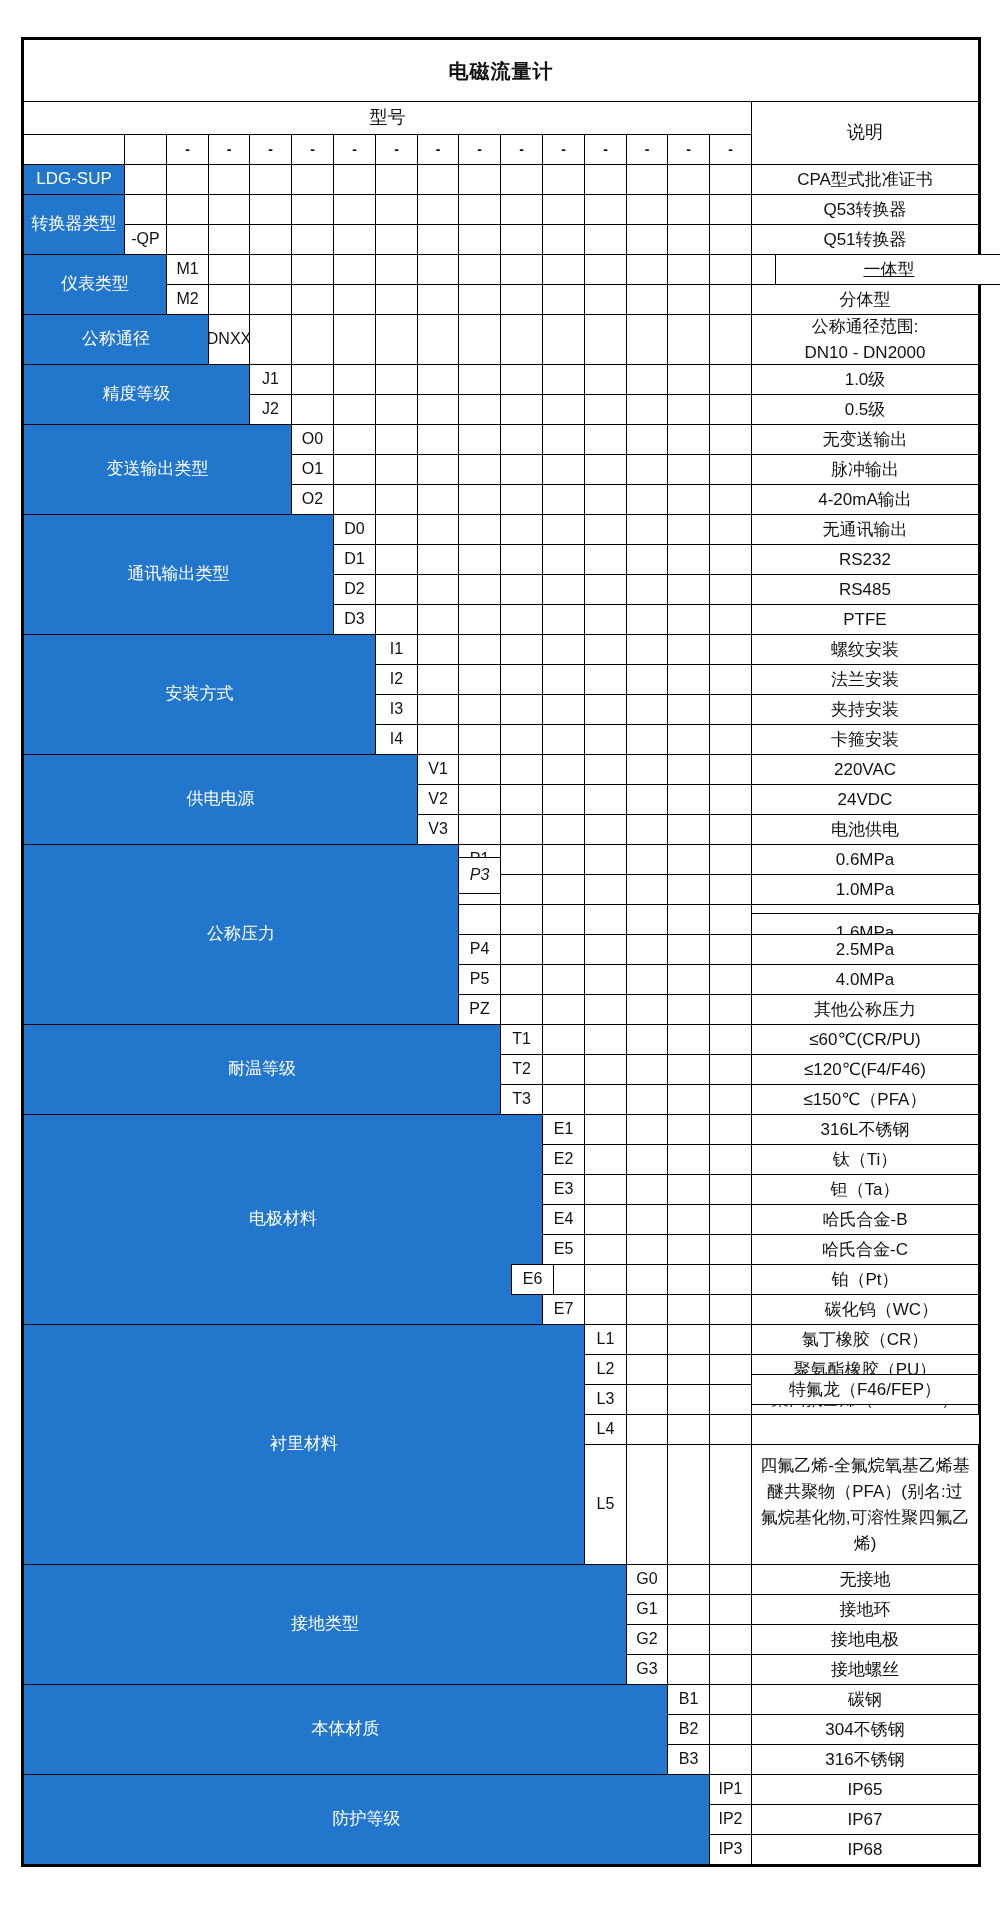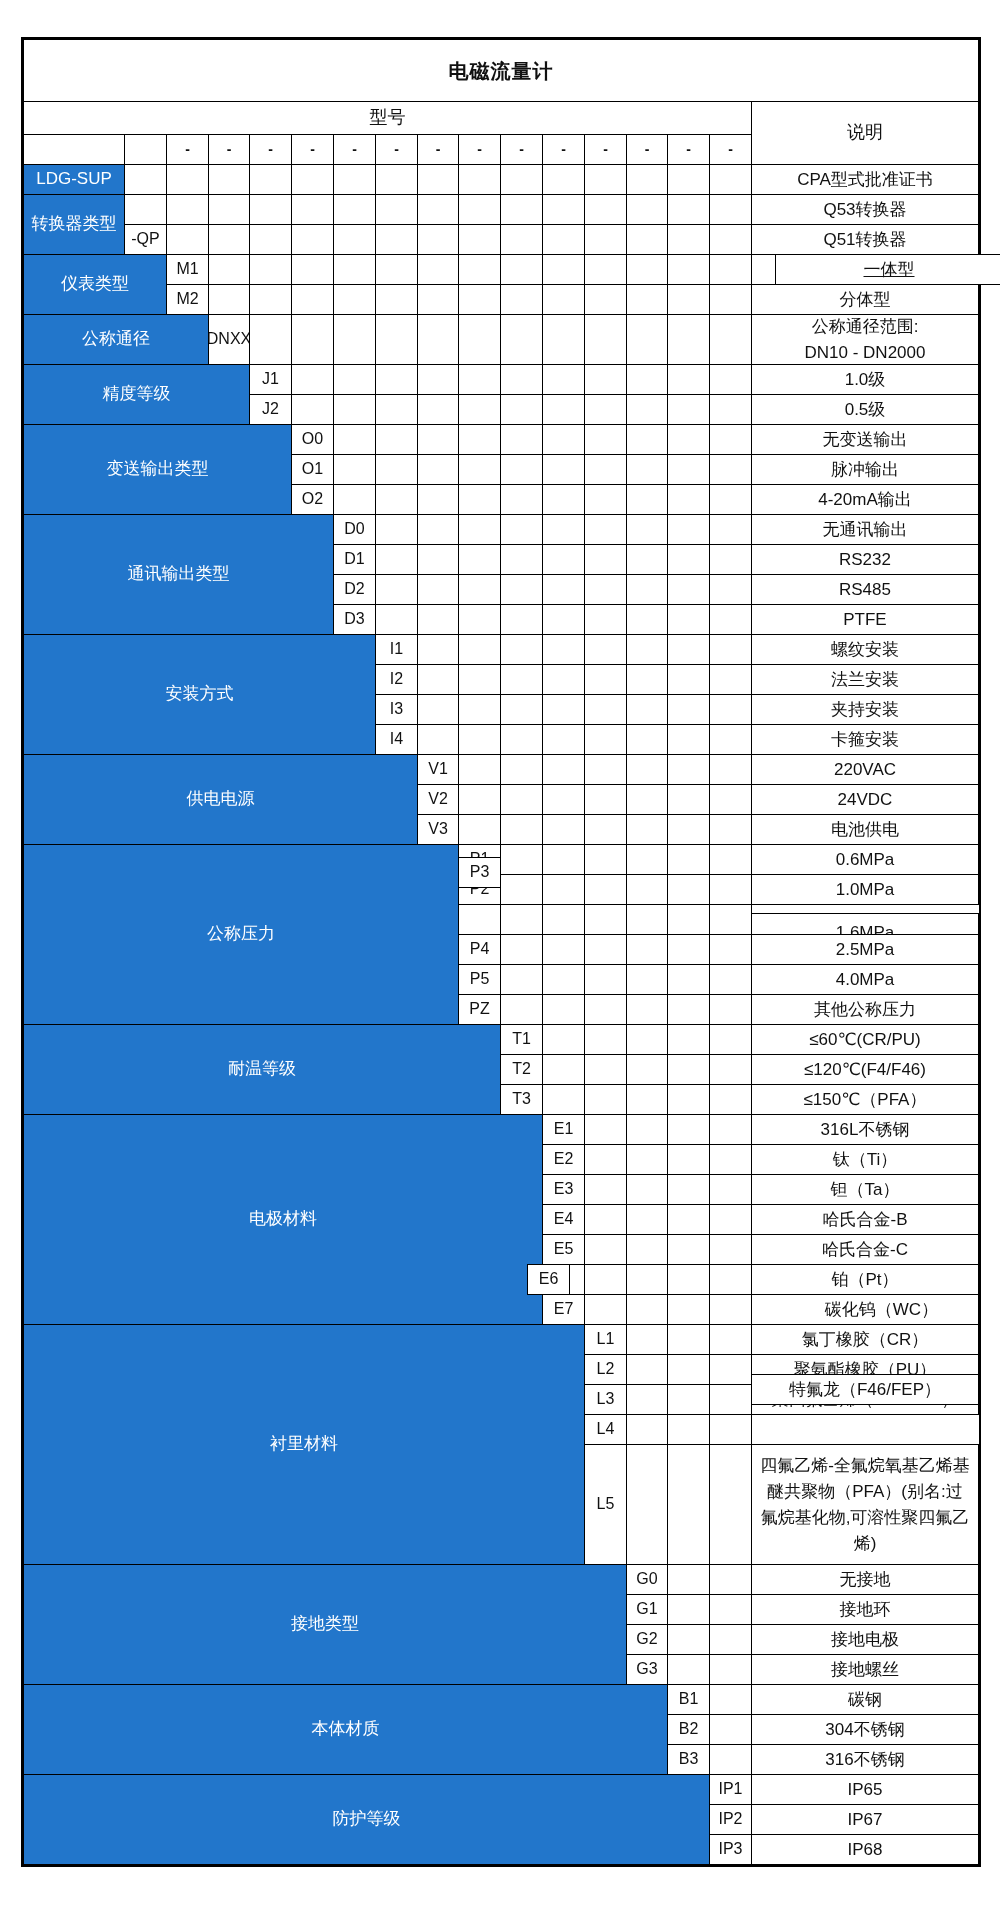--- a/index.html
+++ b/index.html
@@ -323,21 +323,21 @@
       <div class="cell" style="left: 686px; top: 805px; width: 43px; height: 31px;"></div>
       <div class="cell desc-cell" style="left: 728px; top: 805px; width: 228px; height: 31px;">0.6MPa</div>
       <div class="cell code-cell" style="left: 435px; top: 835px; width: 43px; height: 31px;">P2</div>
       <div class="cell" style="left: 477px; top: 835px; width: 43px; height: 31px;"></div>
       <div class="cell" style="left: 519px; top: 835px; width: 43px; height: 31px;"></div>
       <div class="cell" style="left: 561px; top: 835px; width: 43px; height: 31px;"></div>
       <div class="cell" style="left: 603px; top: 835px; width: 42px; height: 31px;"></div>
       <div class="cell" style="left: 644px; top: 835px; width: 43px; height: 31px;"></div>
       <div class="cell" style="left: 686px; top: 835px; width: 43px; height: 31px;"></div>
       <div class="cell desc-cell" style="left: 728px; top: 835px; width: 228px; height: 31px;">1.0MPa</div>
-      <div class="cell code-cell" style="left: 435px; top: 818px; width: 43px; height: 31px;">P3</div>
+      <div class="cell code-cell" style="left: 435px; top: 818px; width: 43px; height: 37px; font-style: italic;">P3</div>
       <div class="cell" style="left: 477px; top: 865px; width: 43px; height: 31px;"></div>
       <div class="cell" style="left: 519px; top: 865px; width: 43px; height: 31px;"></div>
       <div class="cell" style="left: 561px; top: 865px; width: 43px; height: 31px;"></div>
       <div class="cell" style="left: 603px; top: 865px; width: 42px; height: 31px;"></div>
       <div class="cell" style="left: 644px; top: 865px; width: 43px; height: 31px;"></div>
       <div class="cell" style="left: 686px; top: 865px; width: 43px; height: 31px;"></div>
       <div class="cell desc-cell" style="left: 728px; top: 865px; width: 228px; height: 39px; margin-top: 9px;">1.6MPa</div>
       <div class="cell code-cell" style="left: 435px; top: 895px; width: 43px; height: 31px;">P4</div>
       <div class="cell" style="left: 477px; top: 895px; width: 43px; height: 31px;"></div>
       <div class="cell" style="left: 519px; top: 895px; width: 43px; height: 31px;"></div>
@@ -408,21 +408,21 @@
       <div class="cell" style="left: 603px; top: 1165px; width: 42px; height: 31px;"></div>
       <div class="cell" style="left: 644px; top: 1165px; width: 43px; height: 31px;"></div>
       <div class="cell" style="left: 686px; top: 1165px; width: 43px; height: 31px;"></div>
       <div class="cell desc-cell" style="left: 728px; top: 1165px; width: 228px; height: 31px;">哈氏合金-B</div>
       <div class="cell code-cell" style="left: 519px; top: 1195px; width: 43px; height: 31px;">E5</div>
       <div class="cell" style="left: 561px; top: 1195px; width: 43px; height: 31px;"></div>
       <div class="cell" style="left: 603px; top: 1195px; width: 42px; height: 31px;"></div>
       <div class="cell" style="left: 644px; top: 1195px; width: 43px; height: 31px;"></div>
       <div class="cell" style="left: 686px; top: 1195px; width: 43px; height: 31px;"></div>
       <div class="cell desc-cell" style="left: 728px; top: 1195px; width: 228px; height: 31px;">哈氏合金-C</div>
-      <div class="cell code-cell" style="left: 504px; top: 1225px; width: 43px; height: 31px;">E6</div>
+      <div class="cell code-cell" style="left: 488px; top: 1225px; width: 43px; height: 31px;">E6</div>
       <div class="cell" style="left: 561px; top: 1225px; width: 43px; height: 31px;"></div>
       <div class="cell" style="left: 603px; top: 1225px; width: 42px; height: 31px;"></div>
       <div class="cell" style="left: 644px; top: 1225px; width: 43px; height: 31px;"></div>
       <div class="cell" style="left: 686px; top: 1225px; width: 43px; height: 31px;"></div>
       <div class="cell desc-cell" style="left: 728px; top: 1225px; width: 228px; height: 31px;">铂（Pt）</div>
       <div class="cell code-cell" style="left: 519px; top: 1255px; width: 43px; height: 31px;">E7</div>
       <div class="cell" style="left: 561px; top: 1255px; width: 43px; height: 31px;"></div>
       <div class="cell" style="left: 603px; top: 1255px; width: 42px; height: 31px;"></div>
       <div class="cell" style="left: 644px; top: 1255px; width: 43px; height: 31px;"></div>
       <div class="cell" style="left: 686px; top: 1255px; width: 43px; height: 31px;"></div>

